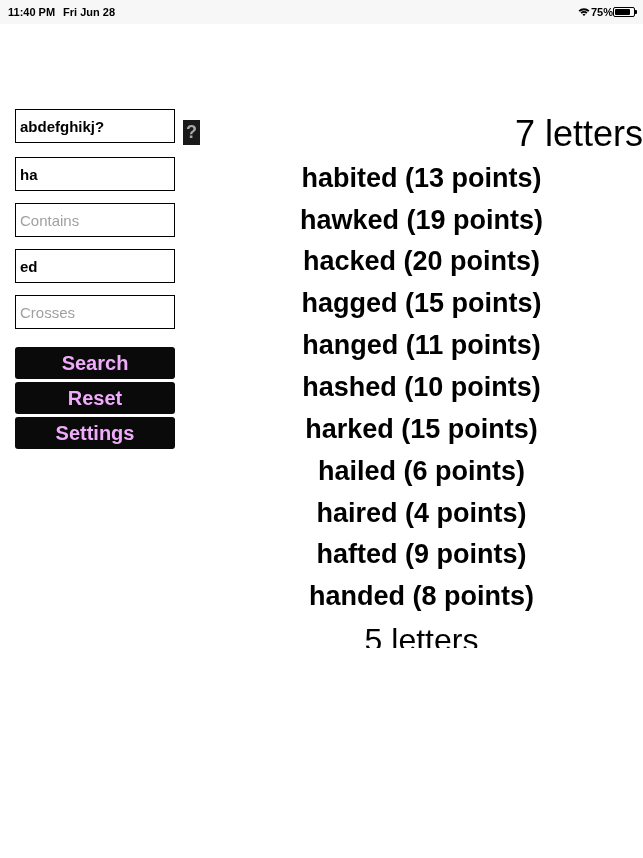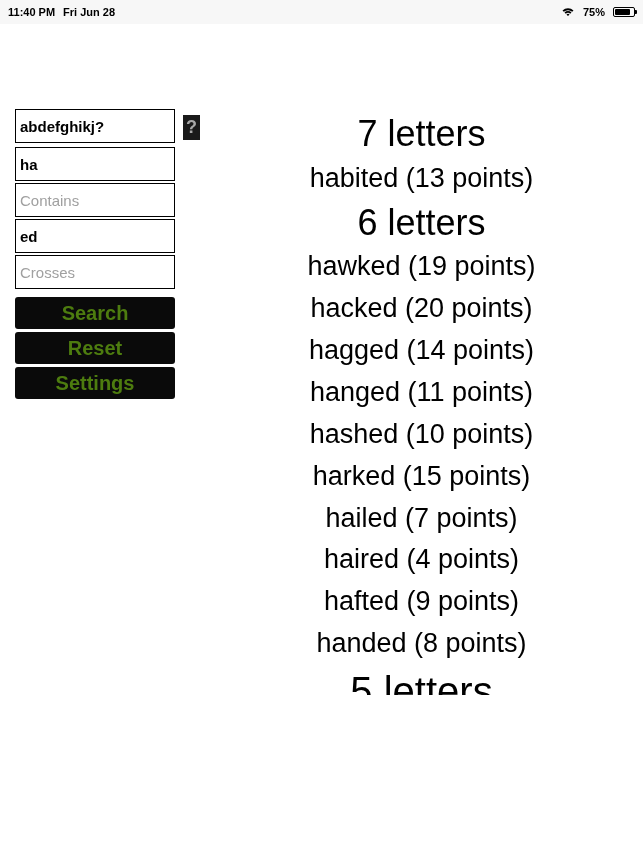--- a/index.html
+++ b/index.html
@@ -26,21 +26,21 @@
       font-weight: 600;
       color: #000;
     }
     .status-left {
       display: flex;
       gap: 8px;
     }
     .status-right {
       display: flex;
       align-items: center;
-      gap: 8px;
+      gap: 0;
     }
     .wifi-icon {
       display: inline-block;
       width: 14px;
       height: 10px;
     }
     .battery-icon {
       display: inline-block;
       width: 22px;
       height: 10px;
@@ -84,21 +84,21 @@
     }
     .text-input {
       width: 160px;
       height: 25px;
       border: 1.5px solid #000;
       padding: 16px 4px;
       font-size: 15px;
       font-weight: 700;
       color: #000;
       background: #fff;
-      margin-bottom: 2px;
+      margin-bottom: 12px;
     }
     .text-input::placeholder {
       color: #a0a0a0;
       font-weight: 400;
     }
     .help-btn {
       width: 25px;
       height: 25px;
       background: #1a1a1a;
       color: #a8a8a8;
@@ -107,21 +107,21 @@
       display: flex;
       align-items: center;
       justify-content: center;
       border: none;
       cursor: pointer;
     }
     .action-btn {
       width: 160px;
       height: 32px;
       background: #0a0a0a;
-      color: #4d7c0f;
+      color: #f0abfc;
       border: none;
       font-size: 20px;
       font-weight: 600;
       margin-top: 3px;
       cursor: pointer;
       display: flex;
       align-items: center;
       justify-content: center;
       border-radius: 3px;
     }
@@ -131,29 +131,30 @@
     .results {
       flex: 1;
       text-align: center;
       padding-top: 2px;
     }
     .section-heading {
       font-size: 36px;
       font-weight: 400;
       color: #000;
       line-height: 1.3;
+      text-align: right;
     }
     .word-line {
       font-size: 27px;
-      font-weight: 400;
+      font-weight: 700;
       color: #000;
       line-height: 1.55;
     }
     .cutoff {
-      font-size: 40px;
+      font-size: 32px;
       font-weight: 400;
       color: #000;
       line-height: 1.0;
       margin-top: 6px;
       height: 24px;
       overflow: hidden;
     }
   </style>
 </head>
 <body>
@@ -190,27 +191,26 @@
       <button class="action-btn">Search</button>
       <button class="action-btn">Reset</button>
       <button class="action-btn">Settings</button>
     </div>
   </div>
 
   <div class="results">
     <div class="section-heading">7 letters</div>
     <div class="word-line">habited (13 points)</div>
 
-    <div class="section-heading">6 letters</div>
     <div class="word-line">hawked (19 points)</div>
     <div class="word-line">hacked (20 points)</div>
-    <div class="word-line">hagged (14 points)</div>
+    <div class="word-line">hagged (15 points)</div>
     <div class="word-line">hanged (11 points)</div>
     <div class="word-line">hashed (10 points)</div>
     <div class="word-line">harked (15 points)</div>
-    <div class="word-line">hailed (7 points)</div>
+    <div class="word-line">hailed (6 points)</div>
     <div class="word-line">haired (4 points)</div>
     <div class="word-line">hafted (9 points)</div>
     <div class="word-line">handed (8 points)</div>
 
     <div class="cutoff">5 letters</div>
   </div>
 </div>
 
 </body></html>

